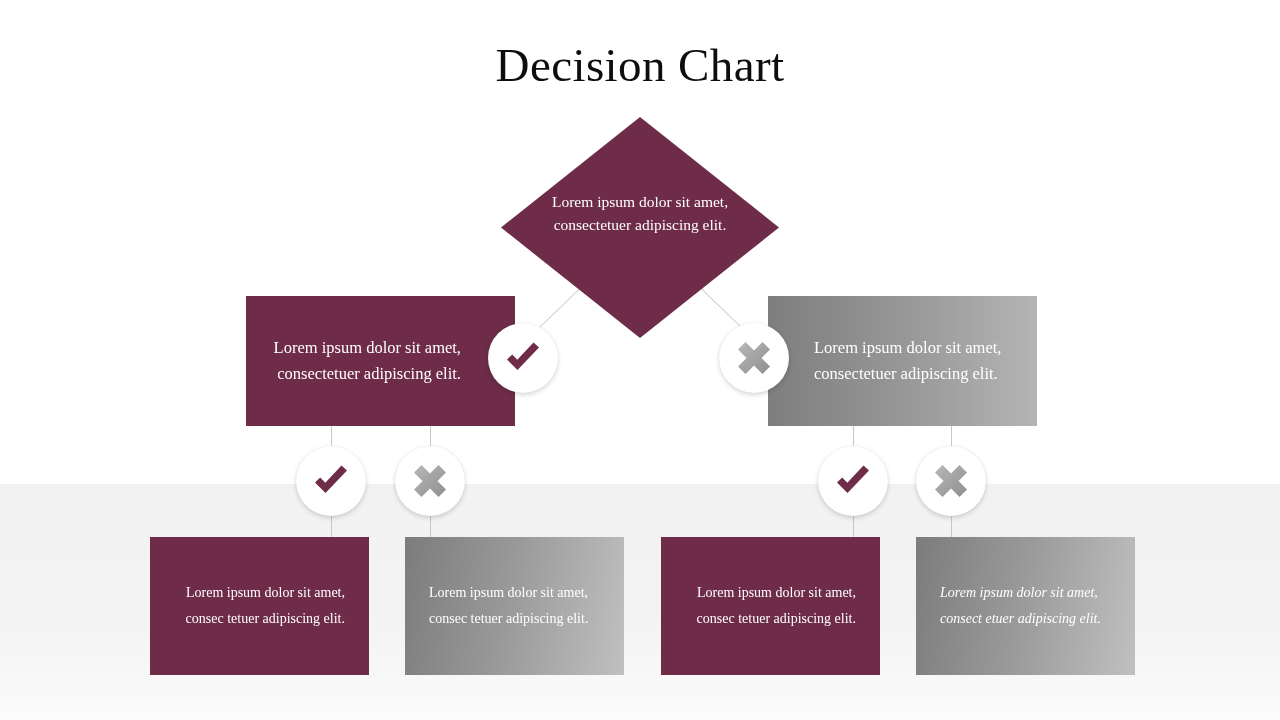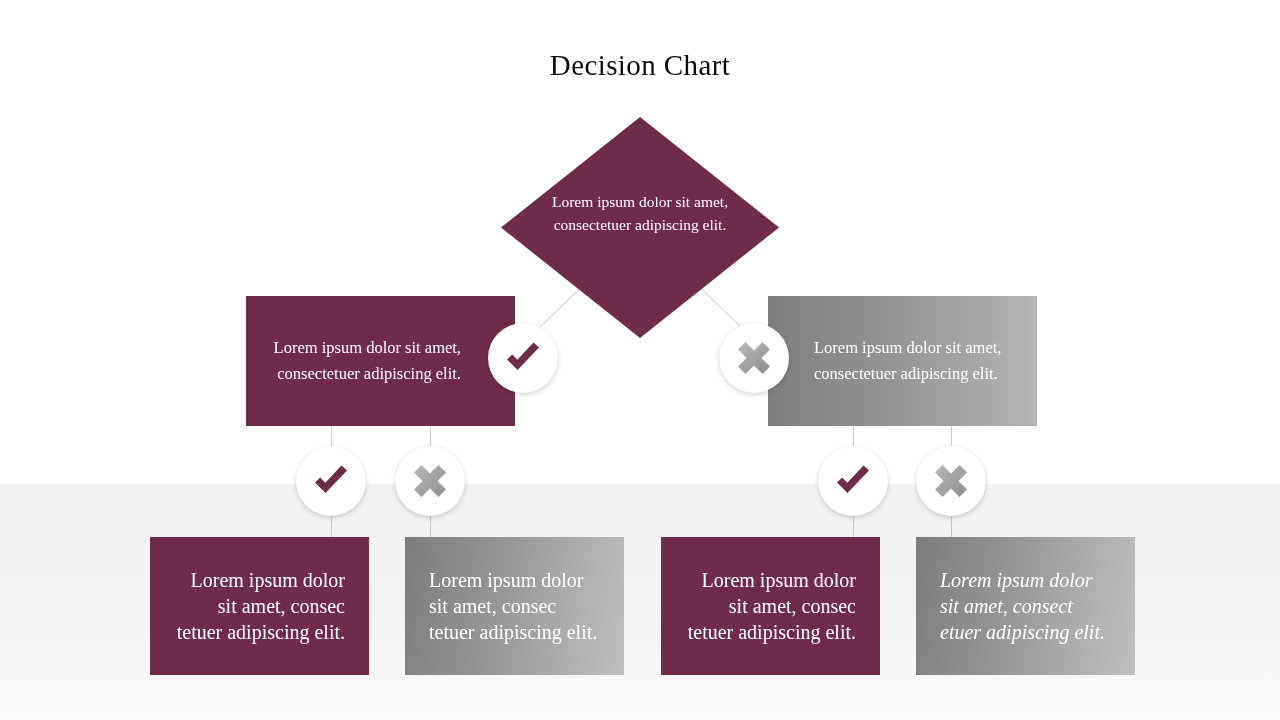--- a/index.html
+++ b/index.html
@@ -34,21 +34,21 @@
     background: linear-gradient(180deg, #f2f2f2 0%, #f3f3f3 55%, #fbfbfb 100%);
   }
 
   
   .title {
     position: absolute;
     left: 0;
     top: 36px;
     width: 1280px;
     text-align: center;
-    font-size: 29px;
+    font-size: 47px;
     line-height: 58px;
     color: #0d0d0d;
     letter-spacing: 0.4px;
     font-weight: 400;
   }
 
   
   .conn {
     position: absolute;
     background: #c8c8c8;
@@ -116,21 +116,21 @@
   }
   #box-l2-right .box-text { text-align: left; }
 
   
   .box-l3 {
     top: 537px;
     width: 219px;
     height: 138px;
     padding: 0 24px;
   }
-  .box-l3 .box-text { font-size: 20px; line-height: 26px; }
+  .box-l3 .box-text { font-size: 14px; line-height: 26px; }
 
   #box-l3-1 { left: 150px; }
   #box-l3-1 .box-text { text-align: right; }
   #box-l3-2 { left: 405px; }
   #box-l3-2 .box-text { text-align: left; }
   #box-l3-3 { left: 661px; }
   #box-l3-3 .box-text { text-align: right; }
   #box-l3-4 { left: 916px; font-style: italic; }
   #box-l3-4 .box-text { text-align: left; }
 

